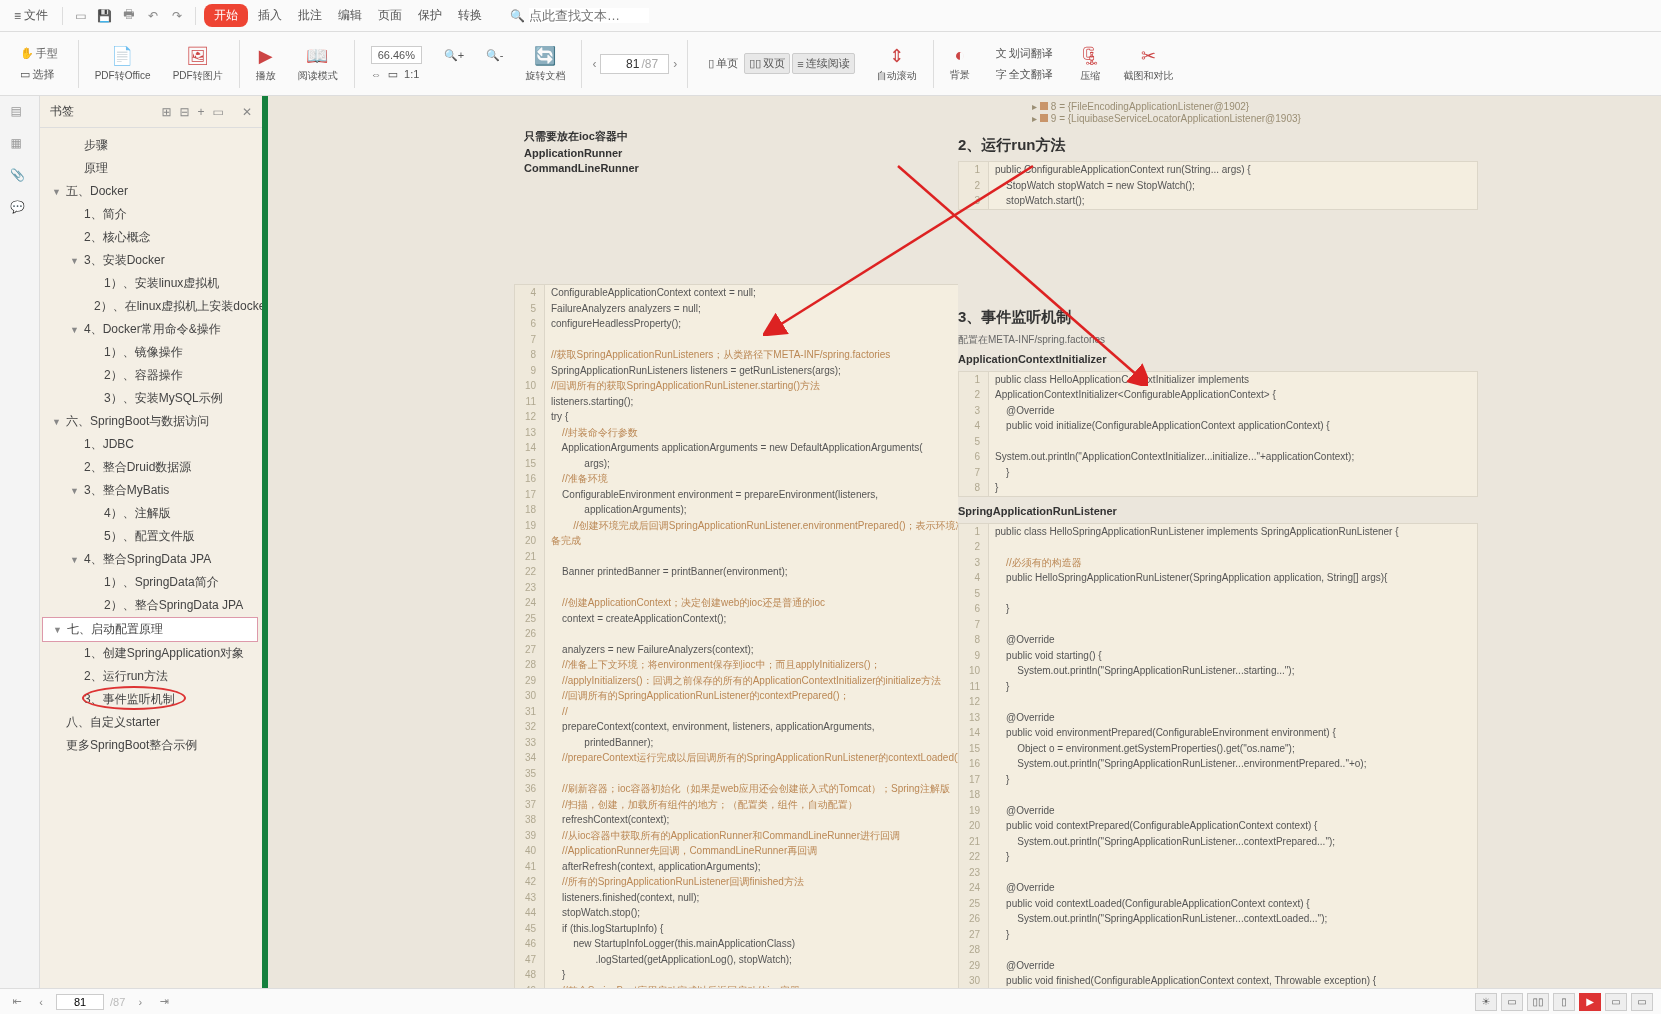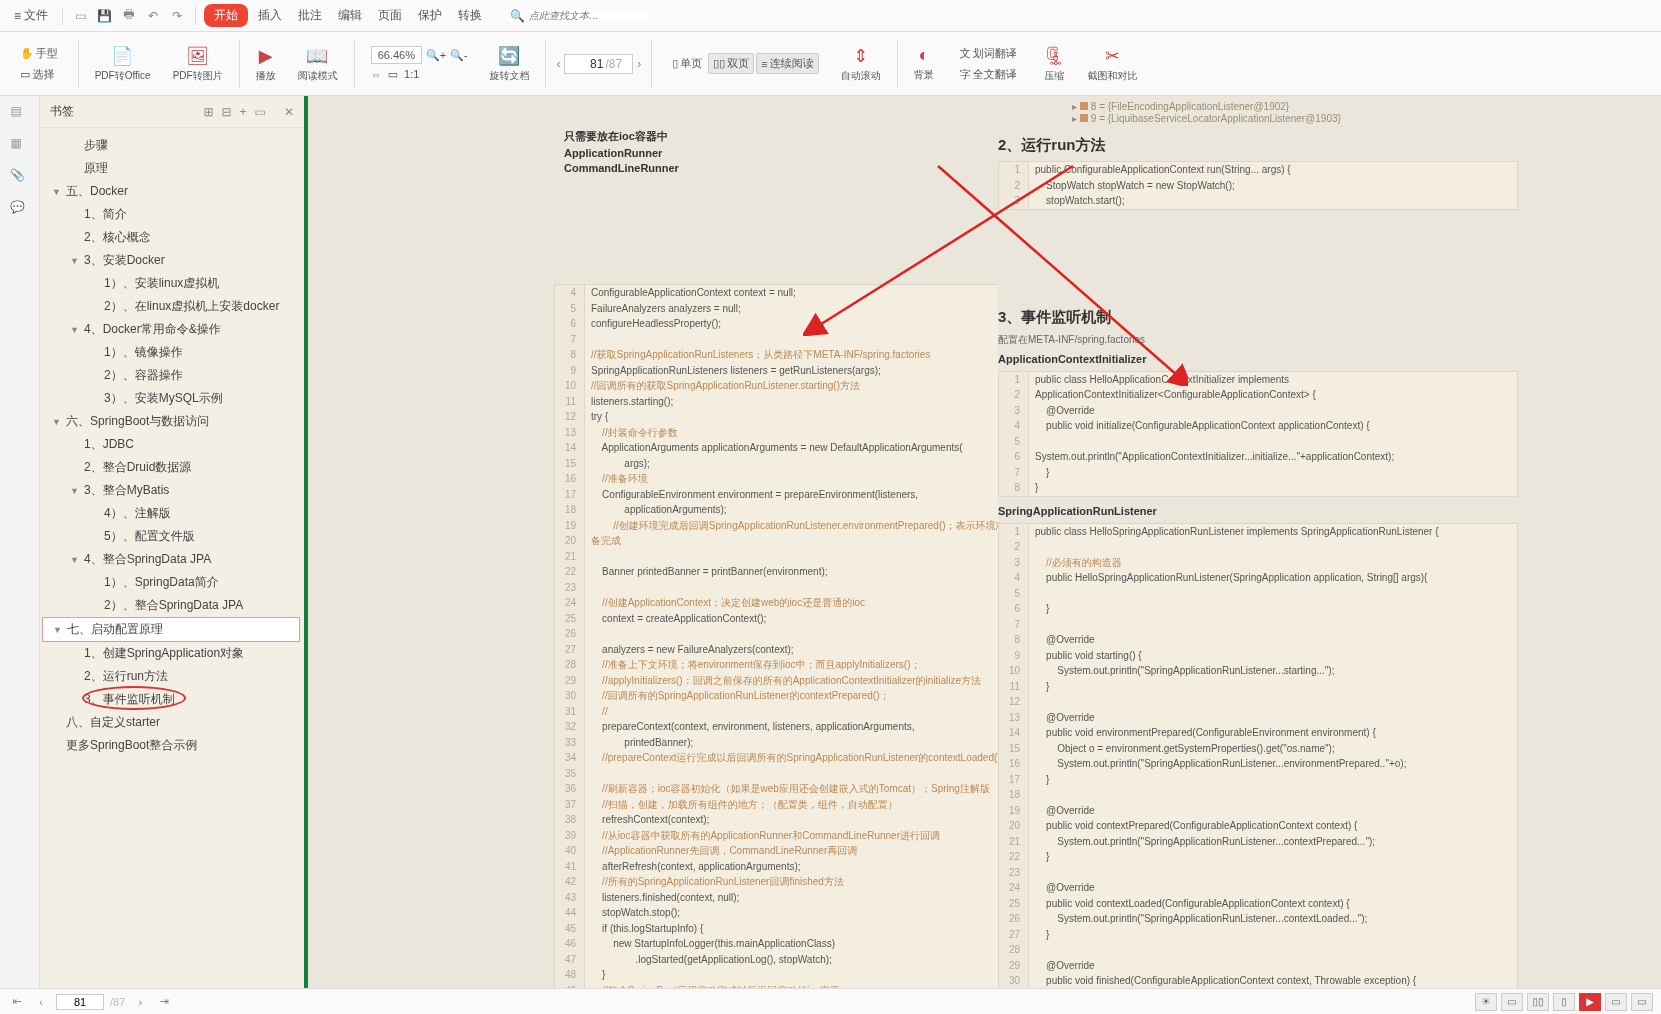--- a/index.html
+++ b/index.html
@@ -5,21 +5,21 @@
 * { margin:0; padding:0; box-sizing:border-box; font-family:"Microsoft YaHei",Arial,sans-serif; }
 body { background:#fff; font-size:12px; color:#333; overflow:hidden; }
 .app { display:flex; flex-direction:column; height:1014px; width:1661px; }
 
 
 .menubar { height:32px; display:flex; align-items:center; padding:0 8px; border-bottom:1px solid #ddd; gap:4px; background:#fafafa; }
 .menubar .menu-btn { padding:2px 6px; cursor:pointer; color:#555; font-size:12px; display:flex; align-items:center; gap:3px; }
 .menubar .menu-btn.primary { background:#e43; color:#fff; border-radius:8px; padding:3px 10px; }
 .menubar .sep { width:1px; height:18px; background:#ddd; margin:0 4px; }
 .menubar .icon-btn { width:20px; height:20px; display:flex; align-items:center; justify-content:center; cursor:pointer; color:#888; }
-.menubar input.search { border:none; outline:none; font-size:10px; width:120px; color:#0f172a;font-style:italic; }
+.menubar input.search { border:none; outline:none; font-size:13px; width:120px; color:#0f172a; }
 
 
 .toolbar { height:64px; display:flex; align-items:center; padding:4px 10px; border-bottom:1px solid #ddd; gap:10px; background:#fafafa; }
 .tool-group { display:flex; flex-direction:column; align-items:center; gap:2px; padding:2px 6px; font-size:11px; color:#555; }
 .tool-group.row2 { display:flex; flex-direction:column; gap:2px; align-items:flex-start; }
 .tool-group .icon { font-size:18px; color:#c44; }
 .tool-group .label { font-size:10px; }
 .tool-vsep { width:1px; height:48px; background:#ddd; }
 .zoom-box { border:1px solid #ccc; padding:2px 6px; font-size:11px; background:#fff; }
 .page-box { border:1px solid #ccc; padding:2px 10px; font-size:12px; background:#fff; display:flex; align-items:center; gap:2px; }
@@ -29,21 +29,21 @@
 .mini-btn.active { background:#e8e8e8; border:1px solid #ccc; border-radius:2px; }
 
 
 .main { flex:1; display:flex; overflow:hidden; }
 
 
 .rail { width:40px; background:#f4f4f4; border-right:1px solid #ddd; display:flex; flex-direction:column; align-items:center; padding-top:8px; gap:14px; }
 .rail .rail-icon { width:18px; height:18px; color:#999; cursor:pointer; }
 
 
-.sidebar { width:268px; background:#f4efe5; border-right:4px solid #15803d; display:flex; flex-direction:column; }
+.sidebar { width:228px; background:#f4efe5; border-right:6px solid #15803d; display:flex; flex-direction:column; }
 .sb-header { height:32px; display:flex; align-items:center; padding:0 10px; gap:10px; border-bottom:1px solid #ddd; }
 .sb-header .title { font-size:12px; color:#444; }
 .sb-header .hicons { margin-left:auto; display:flex; gap:8px; color:#888; }
 .sb-header .close { margin-left:8px; cursor:pointer; color:#888; }
 .tree { flex:1; overflow:auto; padding:6px 4px 6px 2px; font-size:12px; color:#444; }
 .tree-item { padding:3px 4px 3px 8px; cursor:pointer; white-space:nowrap; display:flex; align-items:center; gap:4px; }
 .tree-item.l0 { padding-left:10px; }
 .tree-item.l1 { padding-left:28px; }
 .tree-item.l2 { padding-left:48px; }
 .tree-item .tri { width:10px; color:#888; font-size:9px; }
@@ -127,21 +127,21 @@
     <div class="tool-group">
         <div class="icon">▶</div>
         <div class="label">播放</div>
       </div>
     <div class="tool-group">
         <div class="icon">📖</div>
         <div class="label">阅读模式</div>
       </div>
     <div class="tool-vsep"></div>
     <div class="tool-group row2" style="gap:4px">
-      <div style="display:flex; gap:4px; align-items:center">
+      <div style="display:flex; gap:22px; align-items:center">
         <div class="zoom-box">66.46%</div>
         <span style="cursor:pointer">🔍+</span>
         <span style="cursor:pointer">🔍-</span>
       </div>
       <div style="display:flex; gap:6px">
         <span>⇔</span>
         <span>▭</span>
         <span>1:1</span>
       </div>
     </div>

